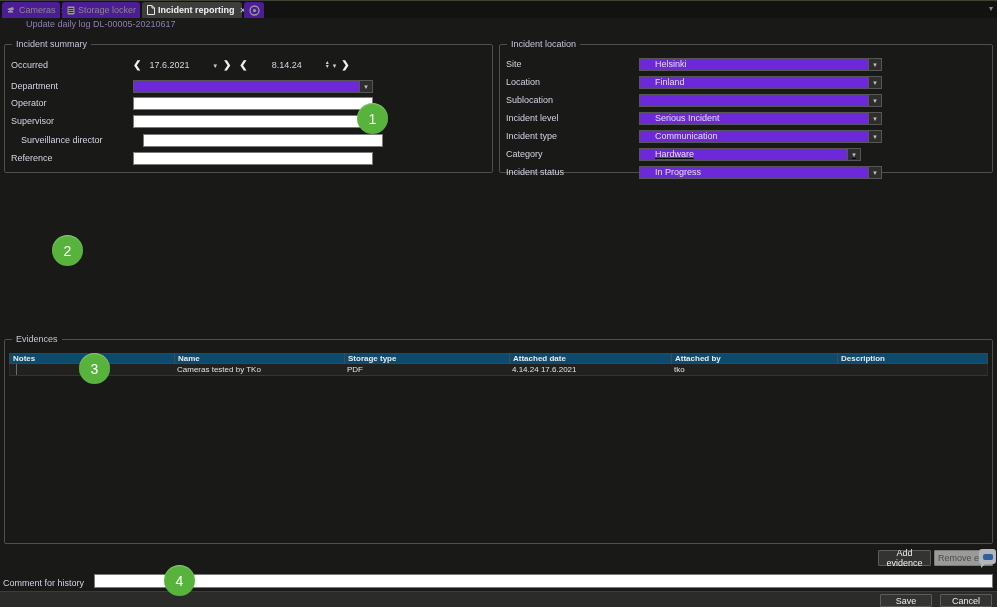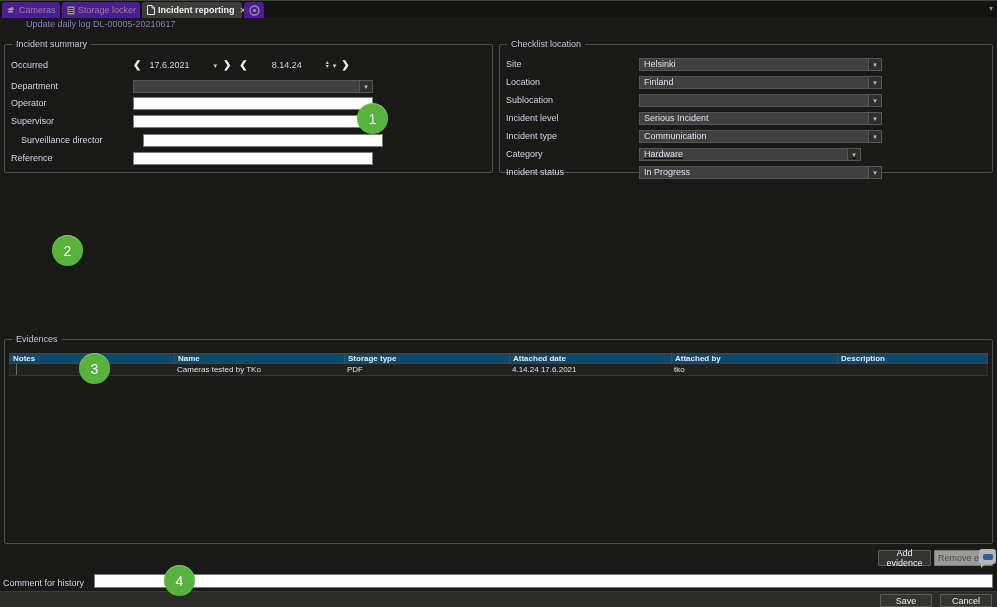--- a/index.html
+++ b/index.html
@@ -29,22 +29,22 @@
   .flabel { font-size:9px; color:#d6d2e2; white-space:nowrap; }
 
   
   .row { position:absolute; display:flex; align-items:center; height:14px;gap:36px; }
 
   .winput { background:#ffffff; border:1px solid #7a7a7a; height:13px; font-size:9px;
             font-family:"Liberation Sans", sans-serif; padding:0 3px; color:#222; }
   textarea.warea { background:#ffffff; border:1px solid #7a7a7a; font-size:9px; resize:none;
             font-family:"Liberation Sans", sans-serif; padding:2px 3px; color:#222; }
 
-  .ddown { position:relative; background:#404040; border:1px solid #565654; height:13px;
-           display:flex; align-items:center; }
+  .ddown { position:relative; background:#6d28d9; border:1px solid #565654; height:13px;
+           display:flex; align-items:center;padding-left:11px; }
   .ddown .dval { font-size:9px; color:#e0dde8; padding-left:4px; flex:1;
                  white-space:nowrap; overflow:hidden; }
   .ddbtn { width:13px; height:11px; background:#2e2e2c; border-left:1px solid #565654;
            display:flex; align-items:center; justify-content:center; }
   .ddbtn span { font-size:7px; color:#c0c0c0; line-height:1; }
 
   
   .dtctrl { display:flex; align-items:center; }
   .chev { font-size:10px; color:#f0f0f0; font-weight:bold; line-height:1; }
   .dtval { font-size:9px; color:#d8d5e0; }
@@ -186,21 +186,21 @@
       <input class="winput" style="width: 240px;">
     </div>
 
     <div class="row" style="left:6px; top:106px;">
       <span class="flabel" style="width:86px;">Reference</span>
       <input class="winput" style="width: 240px;">
     </div>
   </div>
 
   <div class="group" style="left:499px; top:43px; width:494px; height:129px;">
-    <span class="group-title">Checklist location</span>
+    <span class="group-title">Incident location</span>
 
     <div class="row" style="left:6px; top:12px;">
       <span class="flabel" style="width:97px;">Site</span>
       <div class="ddown" style="width:243px;">
         <span class="dval">Helsinki</span>
         <span class="ddbtn">
             <span>▾</span>
           </span>
       </div>
     </div>

